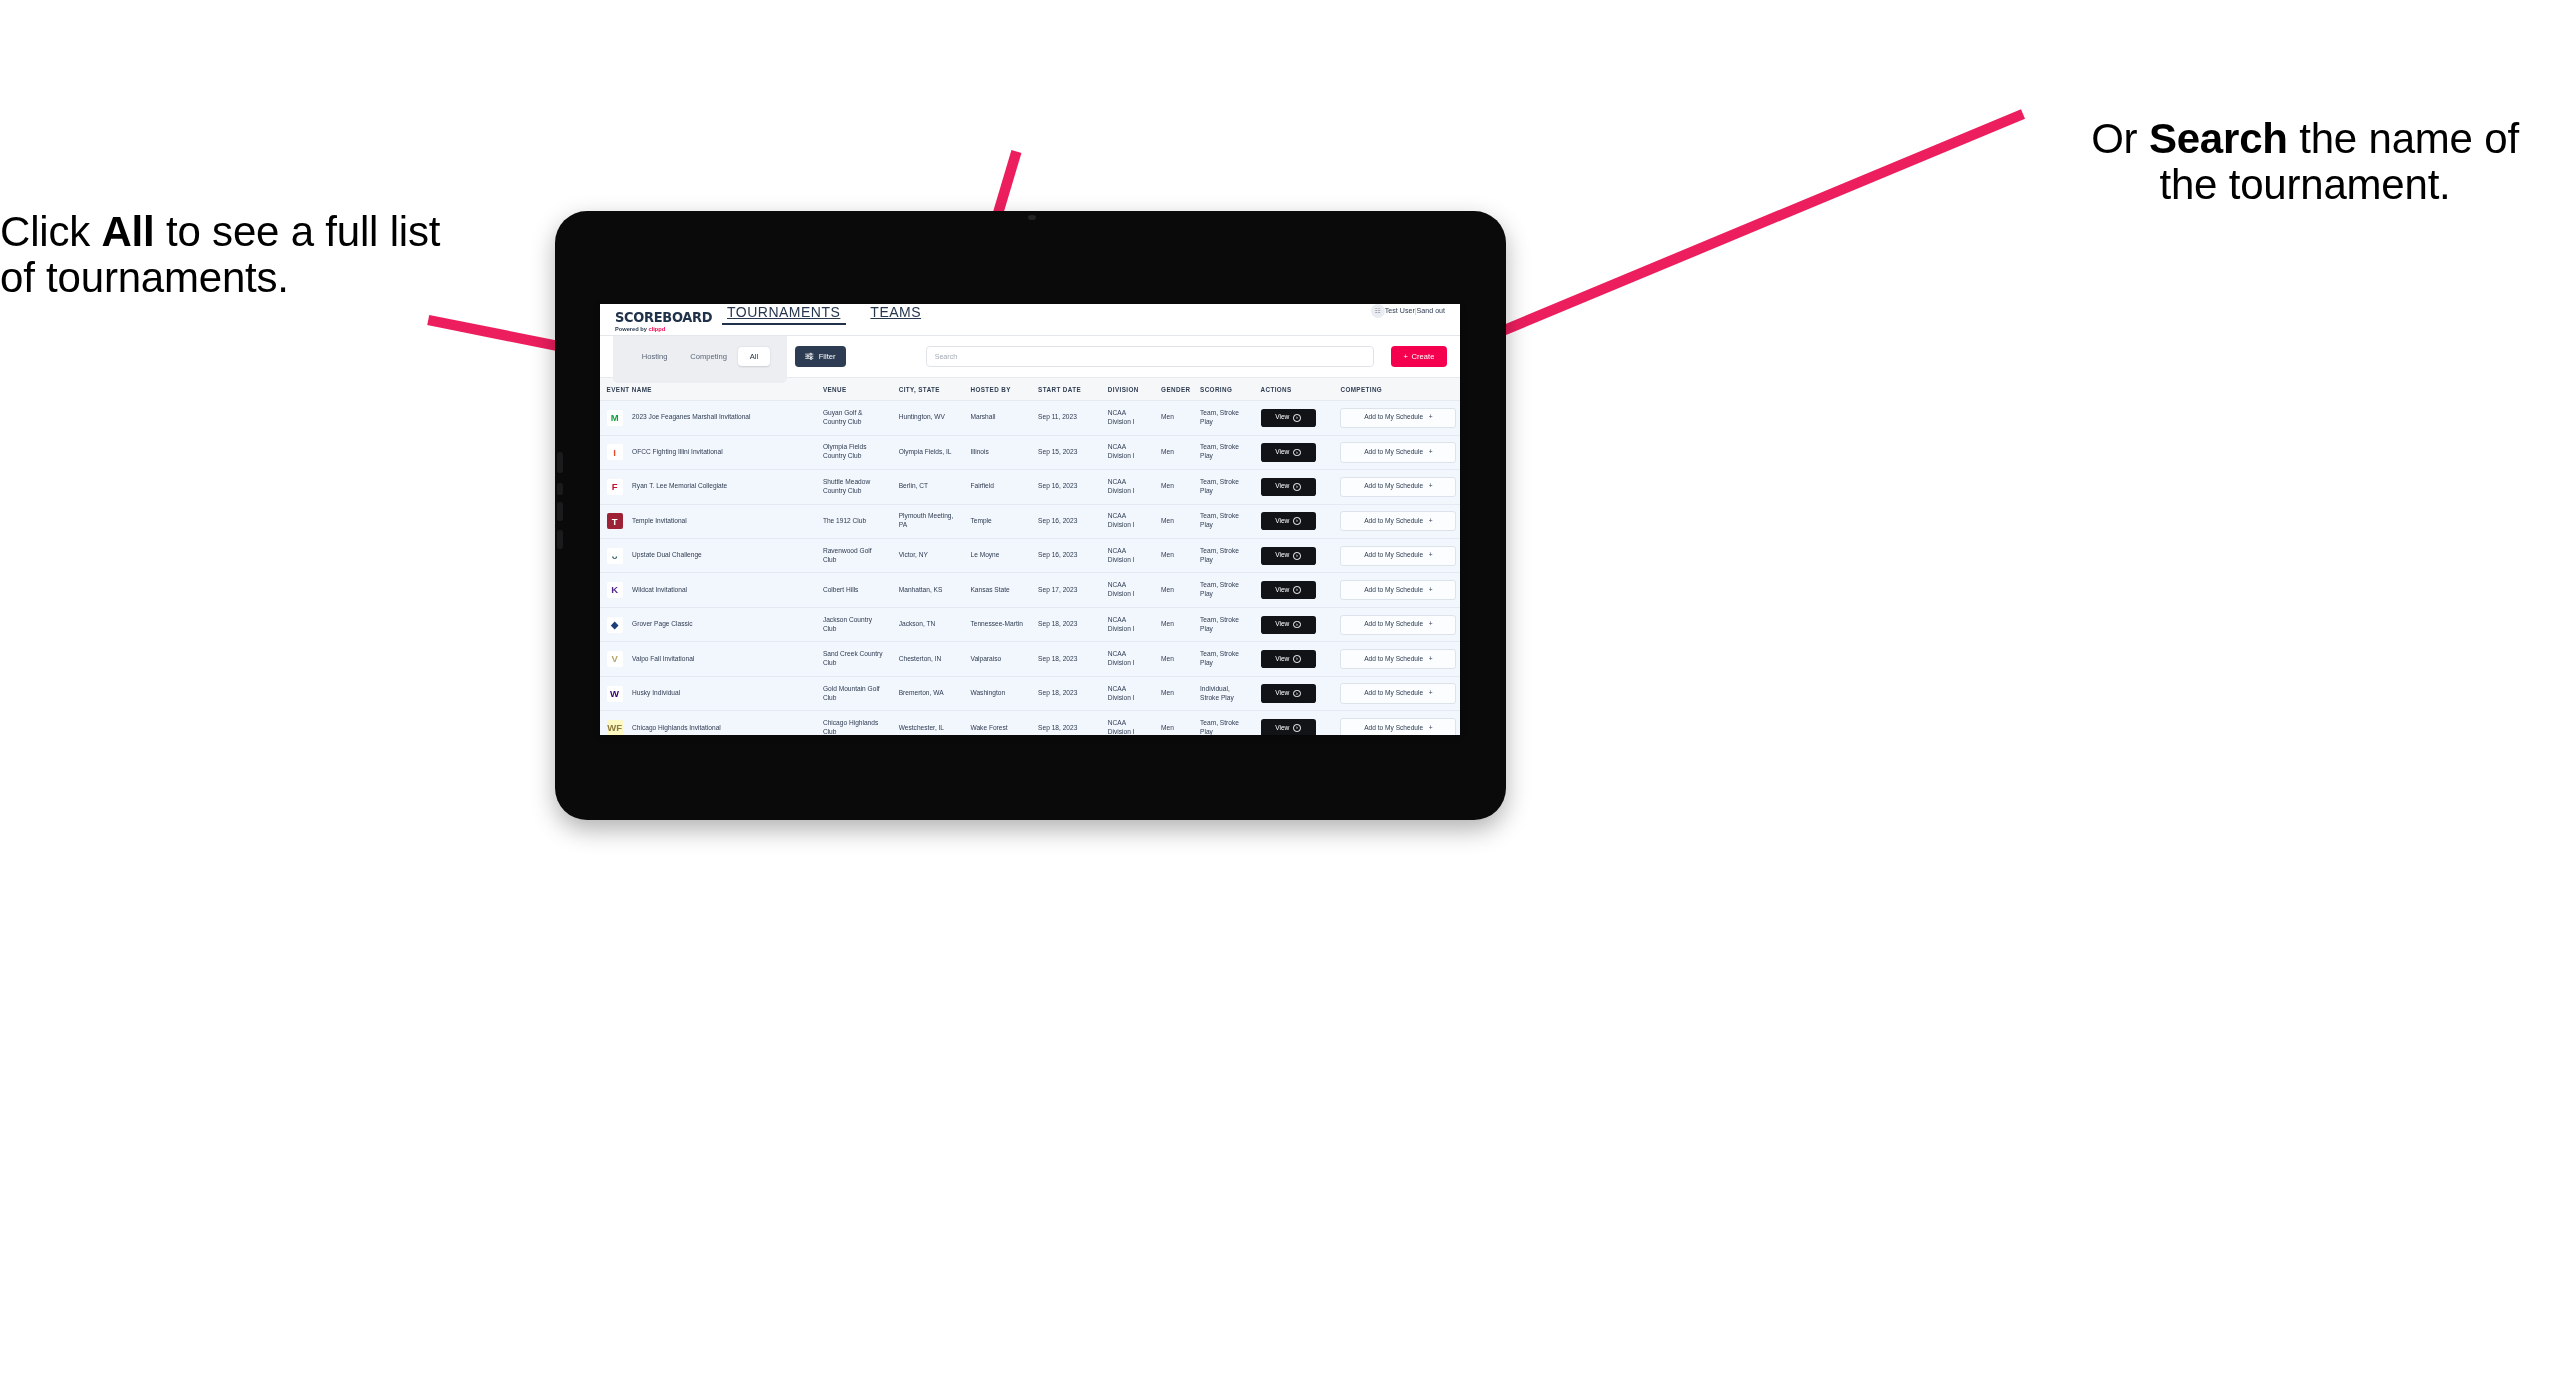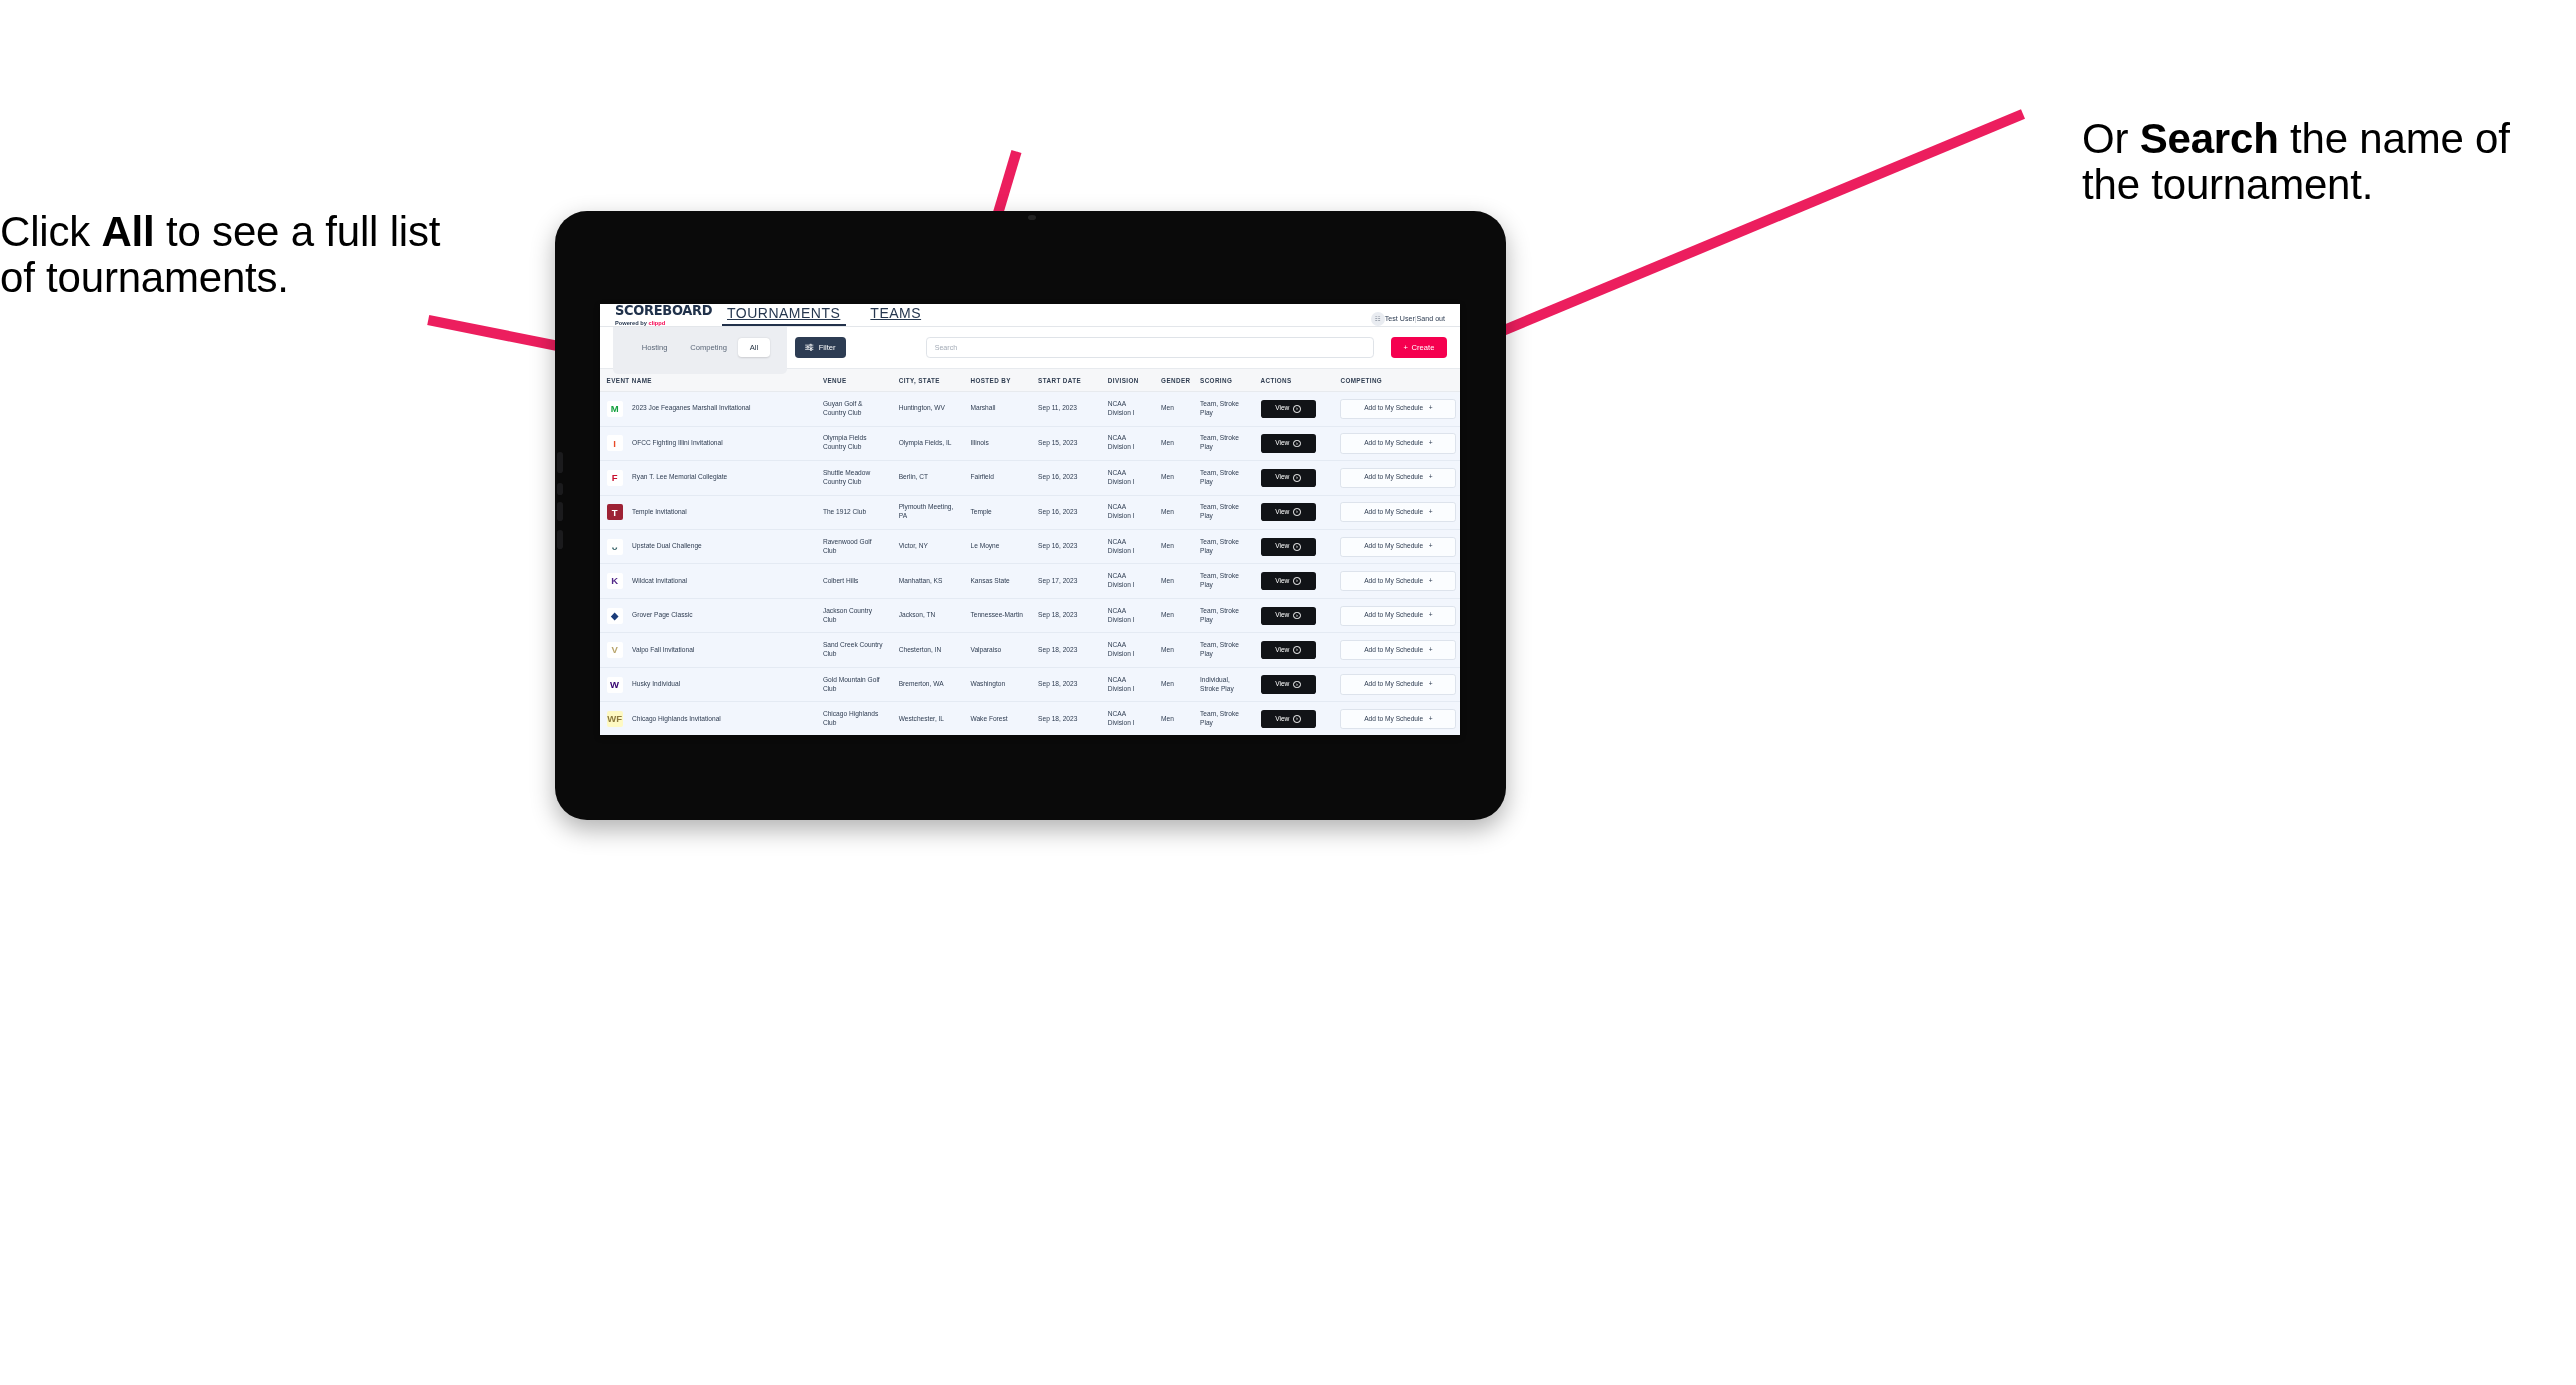--- a/index.html
+++ b/index.html
@@ -17,21 +17,21 @@
     color: #000000;
     font-size: 42px;
     line-height: 1.09;
     font-weight: 400;
     letter-spacing: -0.2px;
     white-space: pre-line;
   }
   .annot b { font-weight: 700; }
   #annot-all      { left: 0px;    top: 163px; width: 446px; }
   #annot-filter   { left: 693px;  top: 13.3px;  width: 684px; }
-  #annot-search   { left: 2082px; top: 70px;  width: 446px; }
+  #annot-search   { left: 2082px; top: 70px;  width: 446px; text-align: center; }
 
   .arrow { position: absolute; }
 
   
   #tablet {
     position: absolute;
     left: 555px; top: 211px;
     width: 951px; height: 609px;
     border-radius: 32px;
     background: #0a0a0a;
@@ -59,23 +59,23 @@
     width: 860px; height: 431px;
     background: #ffffff;
     overflow: hidden;
     box-shadow: 0 1.9px 5.7px rgba(0,0,0,0.35);
     font-size: 7.6px;
     color: #1d2b3c;
   }
 
   
   #topbar {
-    height: 23px;
+    height: 32px;
     border-bottom: 0.9px solid #e3e6ea;
-    display: flex; align-items: flex-end;
+    display: flex; align-items: flex-start;
     background: #fff;
     position: relative;
   }
   #logo-wrap { padding: 5.7px 0 0 15px; width: 112px; }
   #logo-main {
     font-family: "DejaVu Sans", sans-serif;
     font-weight: 700; font-size: 13px; letter-spacing: -0.3px;
     color: #20314a; line-height: 1;
     transform: scaleY(1.12); transform-origin: left top;
   }

